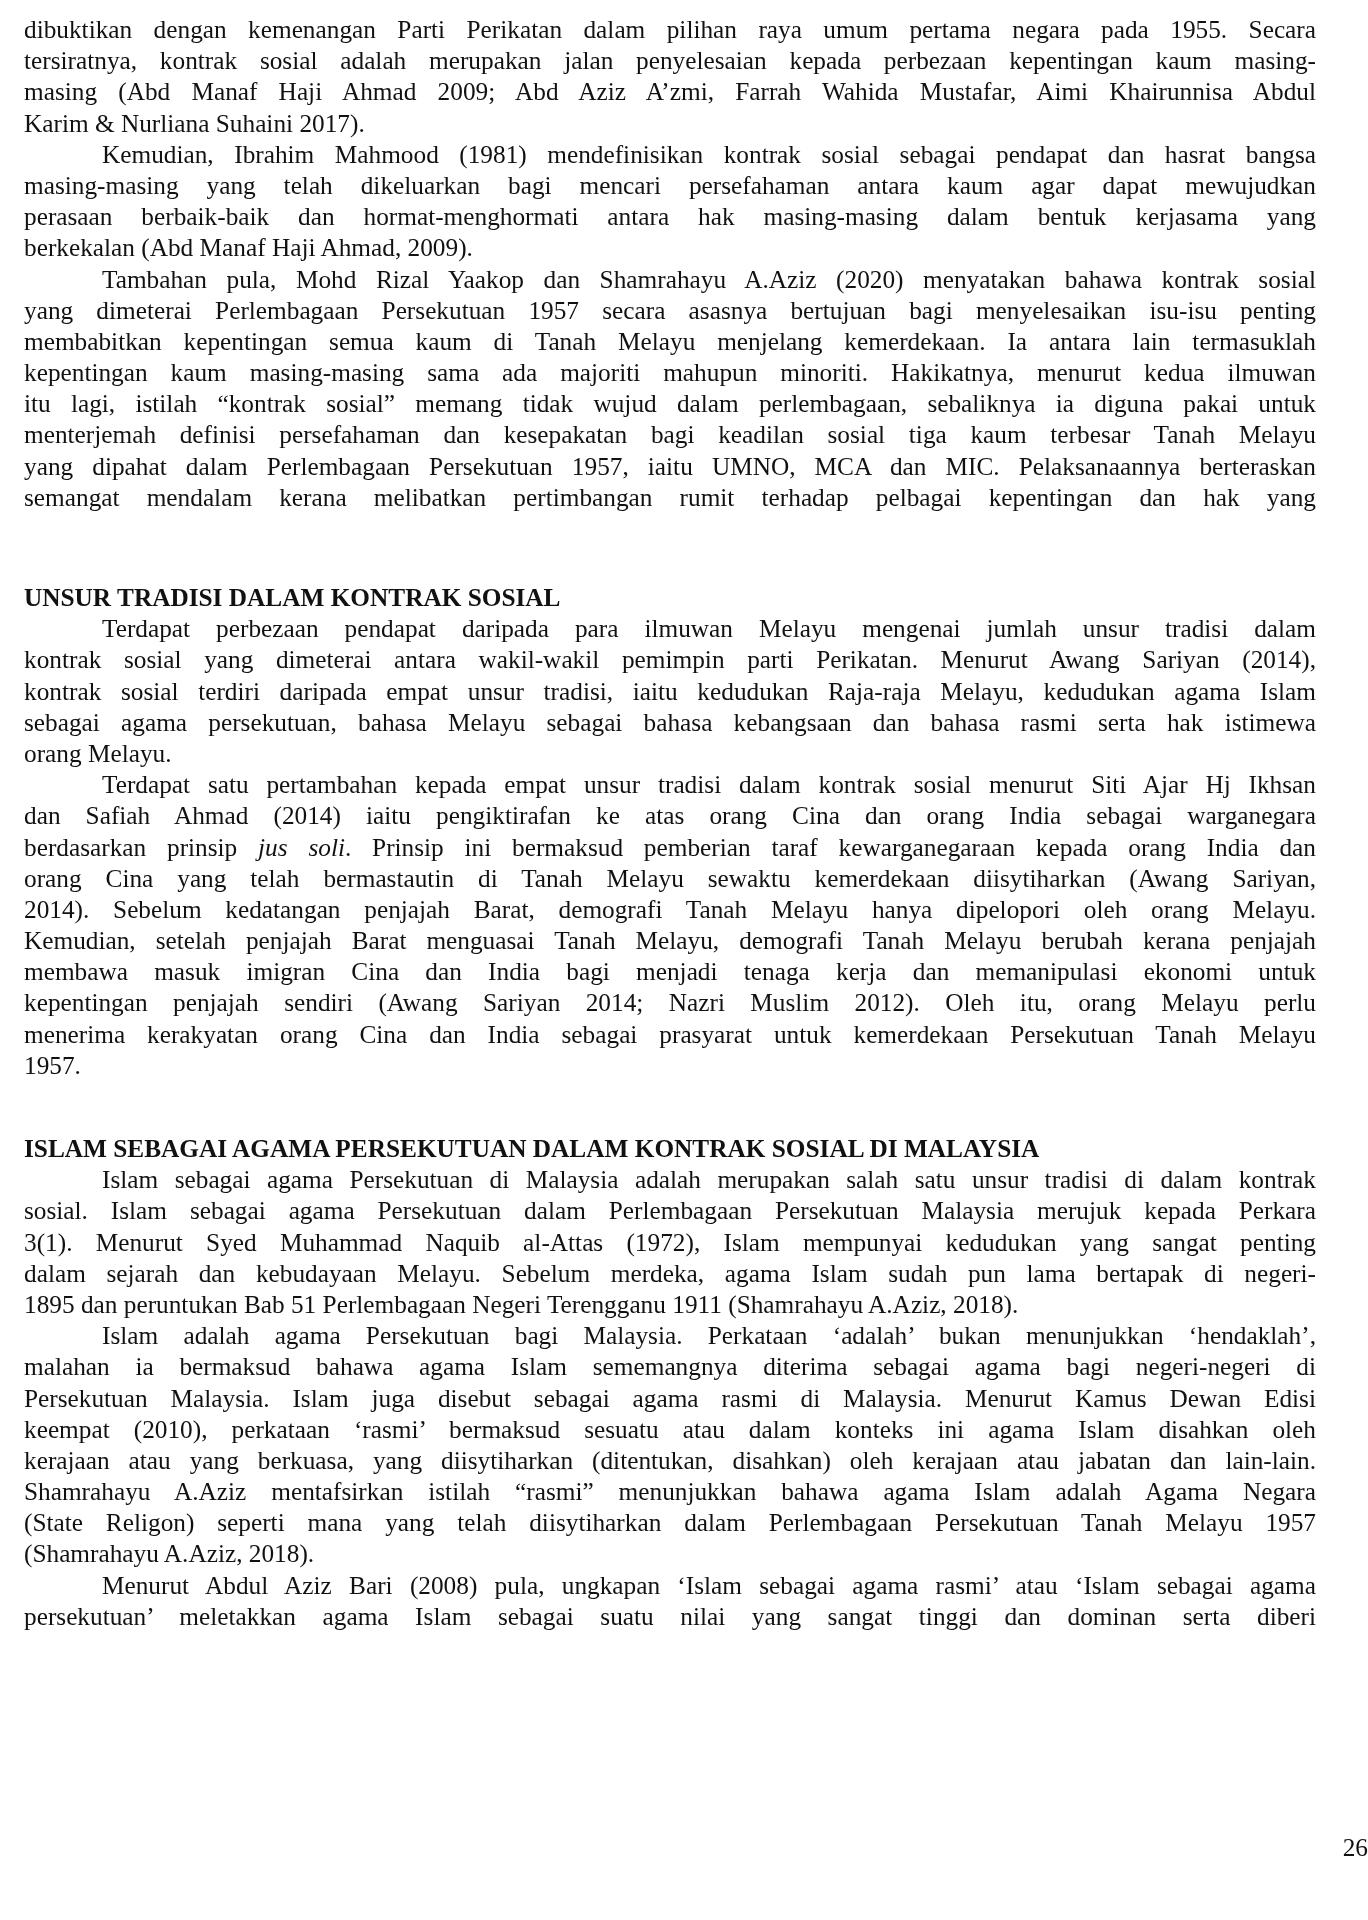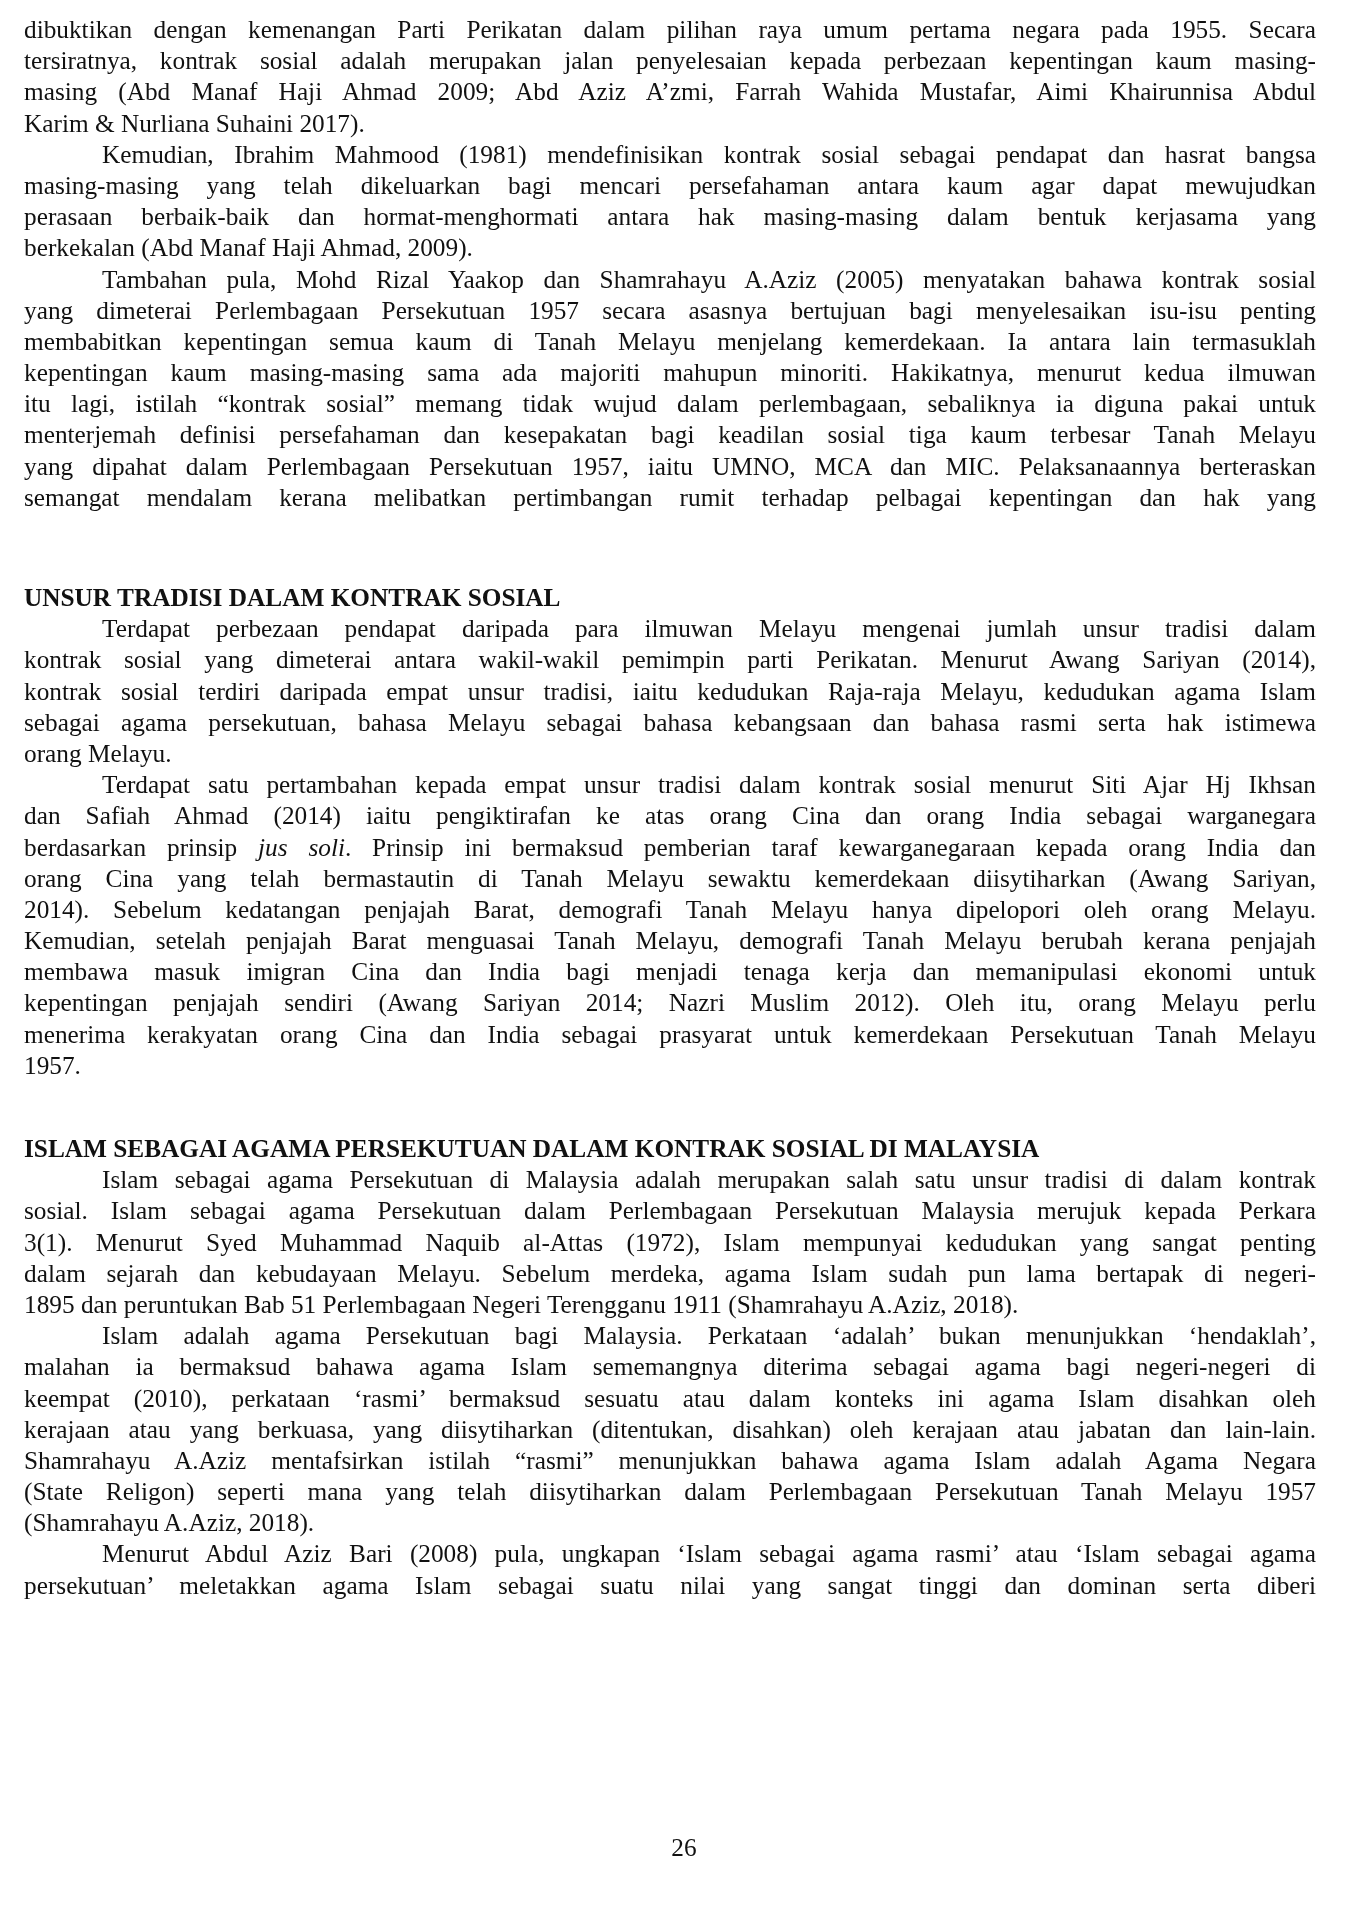--- a/index.html
+++ b/index.html
@@ -28,21 +28,21 @@
     font-size: 25.3px;
     line-height: 31.2px;
     height: 31.2px;
     font-weight: bold;
     white-space: nowrap;
   }
   .gap-large { height: 69px; }
   .gap-medium { height: 52px; }
   .page-number {
     position: absolute; left: 0; width: 1368px; top: 1832px;
-    text-align: center; font-size: 25.3px; line-height: 31.2px;
+    text-align: right; font-size: 25.3px; line-height: 31.2px;
   }
   em { font-style: italic; }
 </style>
 </head>
 <body>
 
 <div class="page" id="page">
     <section>
       <div>
         <span class="line">dibuktikan dengan kemenangan Parti Perikatan dalam pilihan raya umum pertama negara pada 1955. Secara</span>
@@ -50,21 +50,21 @@
         <span class="line">masing (Abd Manaf Haji Ahmad 2009; Abd Aziz A’zmi, Farrah Wahida Mustafar, Aimi Khairunnisa Abdul</span>
         <span class="line last">Karim &amp; Nurliana Suhaini 2017).</span>
       </div>
       <div>
         <span class="line indent">Kemudian, Ibrahim Mahmood (1981) mendefinisikan kontrak sosial sebagai pendapat dan hasrat bangsa</span>
         <span class="line">masing-masing yang telah dikeluarkan bagi mencari persefahaman antara kaum agar dapat mewujudkan</span>
         <span class="line">perasaan berbaik-baik dan hormat-menghormati antara hak masing-masing dalam bentuk kerjasama yang</span>
         <span class="line last">berkekalan (Abd Manaf Haji Ahmad, 2009).</span>
       </div>
       <div>
-        <span class="line indent">Tambahan pula, Mohd Rizal Yaakop dan Shamrahayu A.Aziz (2005) menyatakan bahawa kontrak sosial</span>
+        <span class="line indent">Tambahan pula, Mohd Rizal Yaakop dan Shamrahayu A.Aziz (2020) menyatakan bahawa kontrak sosial</span>
         <span class="line">yang dimeterai Perlembagaan Persekutuan 1957 secara asasnya bertujuan bagi menyelesaikan isu-isu penting</span>
         <span class="line">membabitkan kepentingan semua kaum di Tanah Melayu menjelang kemerdekaan. Ia antara lain termasuklah</span>
         <span class="line">kepentingan kaum masing-masing sama ada majoriti mahupun minoriti. Hakikatnya, menurut kedua ilmuwan</span>
         <span class="line">itu lagi, istilah “kontrak sosial” memang tidak wujud dalam perlembagaan, sebaliknya ia diguna pakai untuk</span>
         <span class="line">menterjemah definisi persefahaman dan kesepakatan bagi keadilan sosial tiga kaum terbesar Tanah Melayu</span>
         <span class="line">yang dipahat dalam Perlembagaan Persekutuan 1957, iaitu UMNO, MCA dan MIC. Pelaksanaannya berteraskan</span>
         <span class="line">semangat mendalam kerana melibatkan pertimbangan rumit terhadap pelbagai kepentingan dan hak yang</span>
       </div>
     </section>
     <section>
@@ -96,20 +96,21 @@
       <div>
         <span class="line indent">Islam sebagai agama Persekutuan di Malaysia adalah merupakan salah satu unsur tradisi di dalam kontrak</span>
         <span class="line">sosial. Islam sebagai agama Persekutuan dalam Perlembagaan Persekutuan Malaysia merujuk kepada Perkara</span>
         <span class="line">3(1). Menurut Syed Muhammad Naquib al-Attas (1972), Islam mempunyai kedudukan yang sangat penting</span>
         <span class="line">dalam sejarah dan kebudayaan Melayu. Sebelum merdeka, agama Islam sudah pun lama bertapak di negeri-</span>
         <span class="line last">1895 dan peruntukan Bab 51 Perlembagaan Negeri Terengganu 1911 (Shamrahayu A.Aziz, 2018).</span>
       </div>
       <div>
         <span class="line indent">Islam adalah agama Persekutuan bagi Malaysia. Perkataan ‘adalah’ bukan menunjukkan ‘hendaklah’,</span>
         <span class="line">malahan ia bermaksud bahawa agama Islam sememangnya diterima sebagai agama bagi negeri-negeri di</span>
+        <span class="line">Persekutuan Malaysia. Islam juga disebut sebagai agama rasmi di Malaysia. Menurut Kamus Dewan Edisi</span>
         <span class="line">keempat (2010), perkataan ‘rasmi’ bermaksud sesuatu atau dalam konteks ini agama Islam disahkan oleh</span>
         <span class="line">kerajaan atau yang berkuasa, yang diisytiharkan (ditentukan, disahkan) oleh kerajaan atau jabatan dan lain-lain.</span>
         <span class="line">Shamrahayu A.Aziz mentafsirkan istilah “rasmi” menunjukkan bahawa agama Islam adalah Agama Negara</span>
         <span class="line">(State Religon) seperti mana yang telah diisytiharkan dalam Perlembagaan Persekutuan Tanah Melayu 1957</span>
         <span class="line last">(Shamrahayu A.Aziz, 2018).</span>
       </div>
       <div>
         <span class="line indent">Menurut Abdul Aziz Bari (2008) pula, ungkapan ‘Islam sebagai agama rasmi’ atau ‘Islam sebagai agama</span>
         <span class="line">persekutuan’ meletakkan agama Islam sebagai suatu nilai yang sangat tinggi dan dominan serta diberi</span>
       </div>

